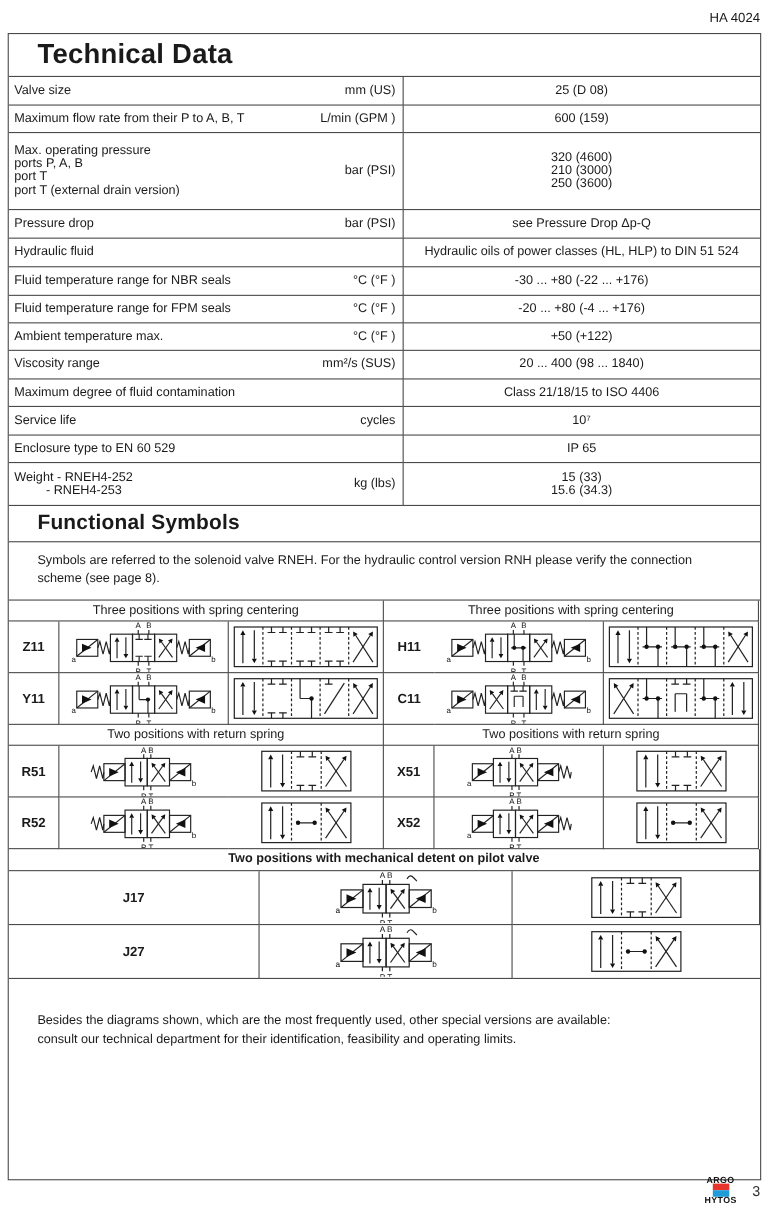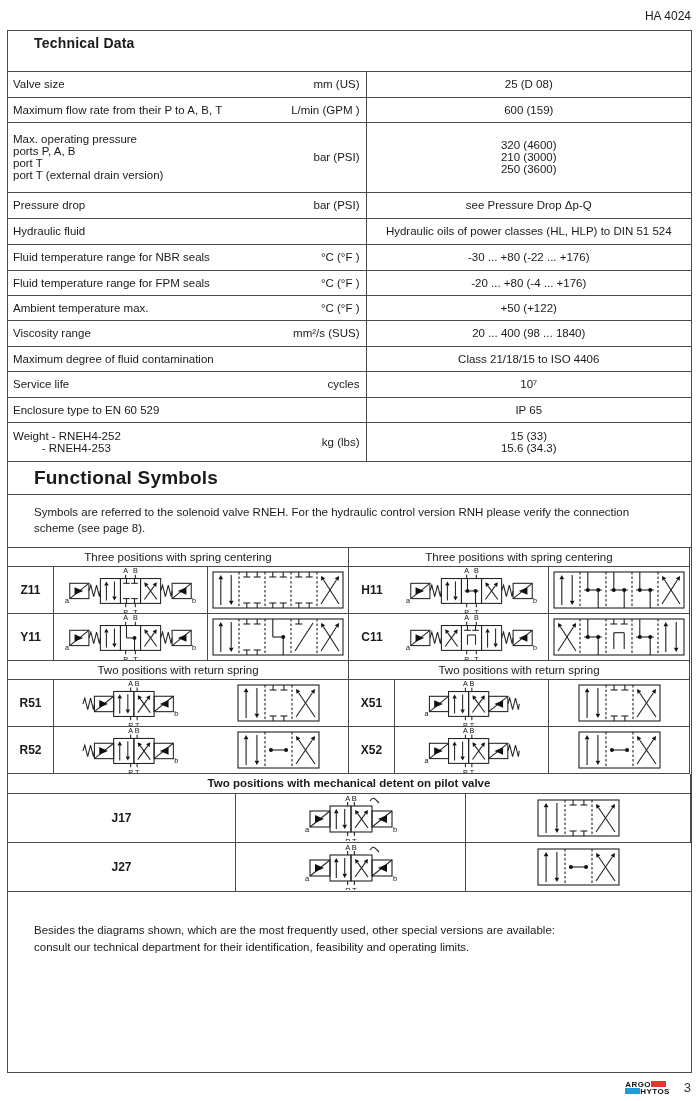--- a/index.html
+++ b/index.html
@@ -7,21 +7,21 @@
   body {
     width:699px; height:1101px; position:relative;
     font-family:"Liberation Sans", sans-serif; color:#1a1a1a;
   }
   .doc-code { position:absolute; top:9px; right:8px; font-size:12px; }
   .frame {
     position:absolute; left:7px; top:30px; width:685px; height:1043px;
     border:1.5px solid #4a4a4a; background:#fff;
   }
   .section-title {
-    font-size:14px; font-weight:bold; padding:4px 0 20px 26px;
+    font-size:25px; font-weight:bold; padding:4px 0 5px 26px;
     border-bottom:1.5px solid #4a4a4a; letter-spacing:.2px;
   }
   
   table.tech { width:100%; border-collapse:collapse; font-size:11.5px; }
   table.tech td { border-bottom:1px solid #4a4a4a; vertical-align:middle; }
   table.tech td.param { width:358px; border-right:1px solid #4a4a4a; padding:3px 6px 3px 5px; }
   table.tech td.value { text-align:center; padding:2px 4px; white-space:pre-line; }
   .param-inner { display:flex; justify-content:space-between; align-items:center; gap:6px; }
   .p-label { white-space:pre-line; }
   .p-unit { white-space:nowrap; text-align:right; }
@@ -39,21 +39,21 @@
   .code { font-weight:bold; font-size:12px; }
   .jgrid { display:grid; grid-template-columns:228px 230px 225px; font-size:12px; }
   .jgrid > div { border-right:1px solid #4a4a4a; border-bottom:1px solid #4a4a4a;
     display:flex; align-items:center; justify-content:center; }
   .jrow { height:49px; }
   .jhdr { font-weight:bold; height:20px; font-size:11.5px; }
   .bottom-note { font-size:11.5px; padding:30px 30px 0 26px; line-height:1.5; white-space:pre-line; }
   
   .footer { position:absolute; right:8px; bottom:6px; display:flex; align-items:center; gap:14px; }
   .logo { font-size:8px; font-weight:bold; line-height:7px; letter-spacing:.4px; color:#111; }
-  .logo-row { display:flex; align-items:center; }
+  .logo-row { display:flex; align-items:center;flex-direction:column; }
   .blk { display:inline-block; width:15px; height:6px; }
   .page-num { font-size:13px; color:#333; }
   .diagram svg { display:block; }
 </style>
 </head>
 <body>
 
 <div class="doc-code">HA 4024</div>
 
 <div class="frame">

